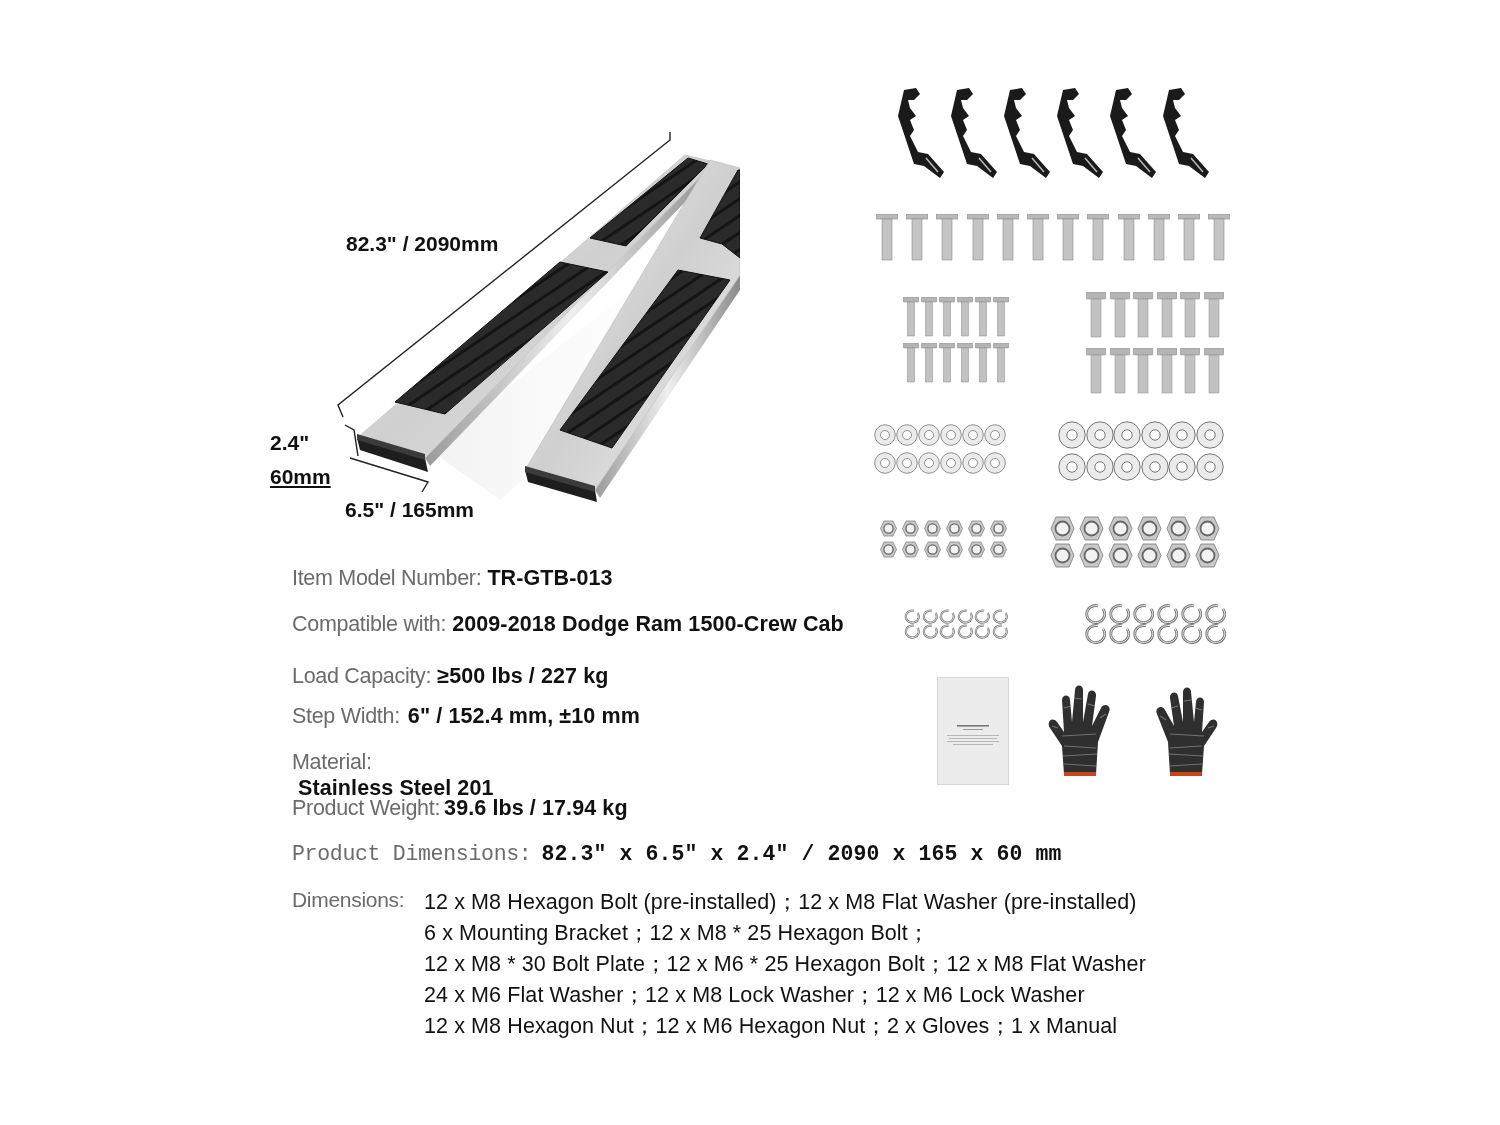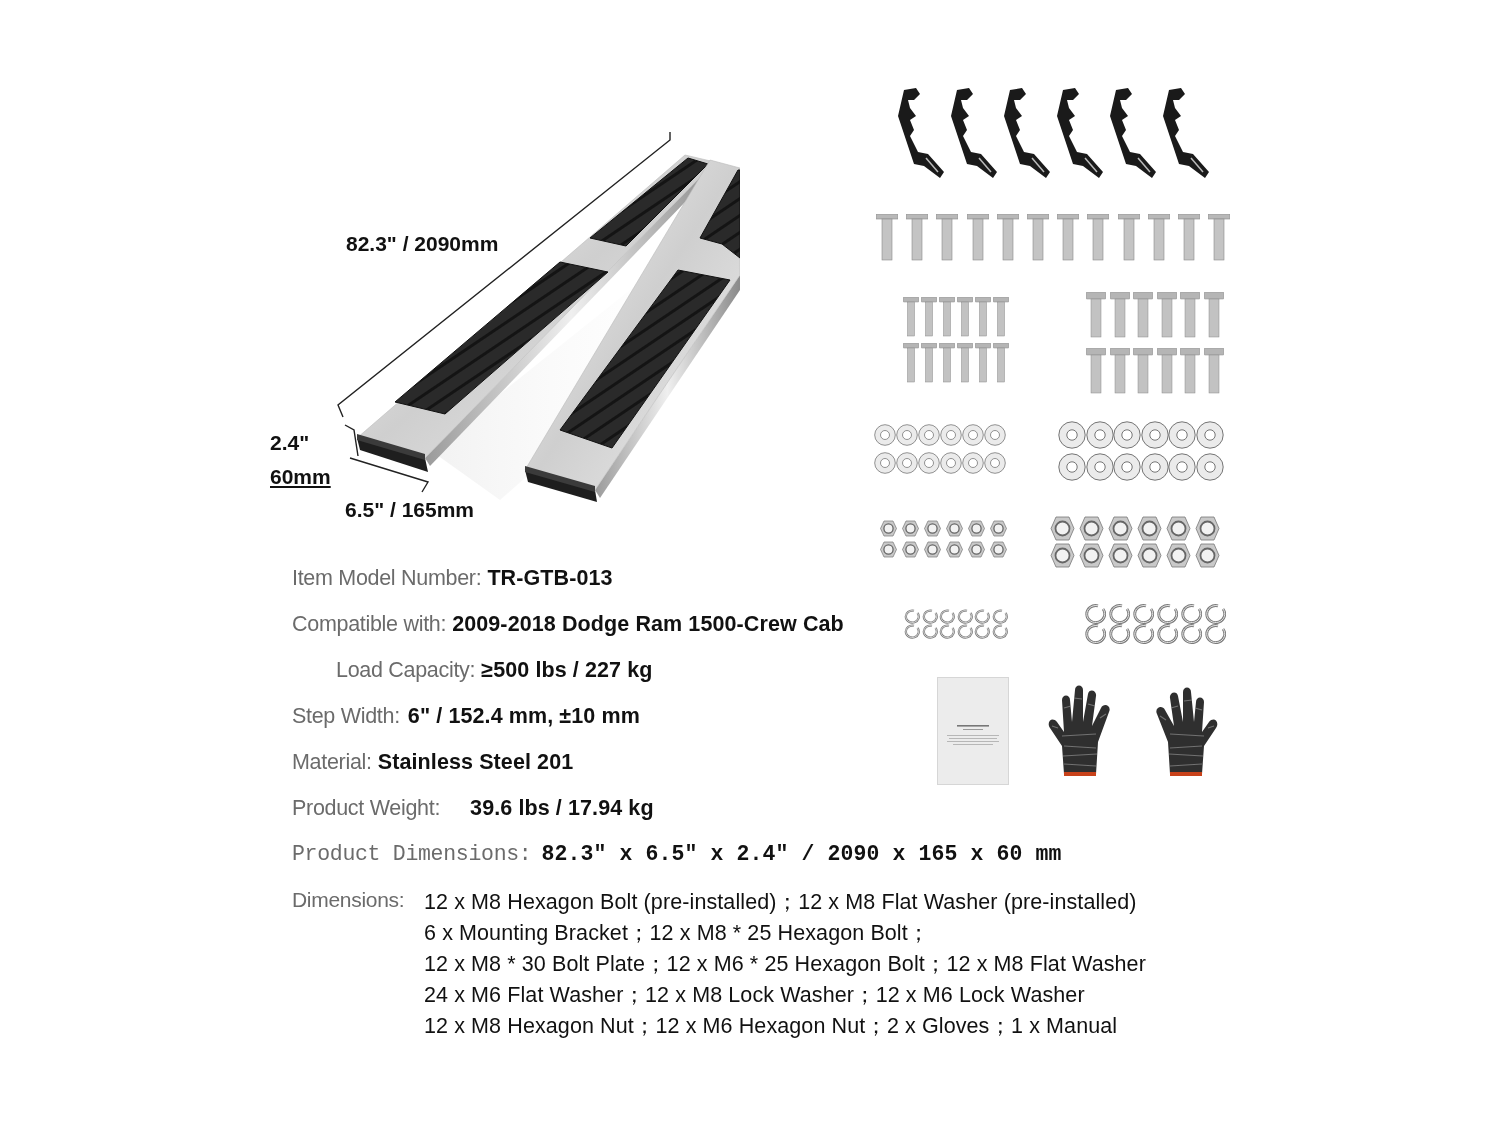--- a/index.html
+++ b/index.html
@@ -631,33 +631,33 @@
 
 <div id="specs">
   <div class="spec-row" style="top:0px;">
     <span class="spec-label">Item Model Number:</span>
     <span class="spec-value">TR-GTB-013</span>
   </div>
   <div class="spec-row" style="top:46px;">
     <span class="spec-label">Compatible with:</span>
     <span class="spec-value">2009-2018 Dodge Ram 1500-Crew Cab</span>
   </div>
-  <div class="spec-row" style="top:92px;margin-left:44px;">
+  <div class="spec-row" style="top:98px;">
     <span class="spec-label">Load Capacity:</span>
     <span class="spec-value">≥500 lbs / 227 kg</span>
   </div>
   <div class="spec-row" style="top:138px;">
     <span class="spec-label">Step Width:</span>
     <span class="spec-value" style="margin-left:8px;">6" / 152.4 mm, ±10 mm</span>
   </div>
-  <div class="spec-row" style="top:184px;">
+  <div class="spec-row" style="top:184px;flex-direction:column;">
     <span class="spec-label">Material:</span>
     <span class="spec-value">Stainless Steel 201</span>
   </div>
-  <div class="spec-row" style="top:230px;gap:26px;">
+  <div class="spec-row" style="top:230px;">
     <span class="spec-label">Product Weight:</span>
     <span class="spec-value" style="margin-left:4px;">39.6 lbs / 17.94 kg</span>
   </div>
   <div class="spec-row" style="top:276px;font-family:Liberation Mono, monospace;">
     <span class="spec-label">Product Dimensions:</span>
     <span class="spec-value" style="margin-left:10px;">82.3" x 6.5" x 2.4" / 2090 x 165 x 60 mm</span>
   </div>
 
   <div id="accessories">
     <span class="spec-label">Dimensions:</span>

